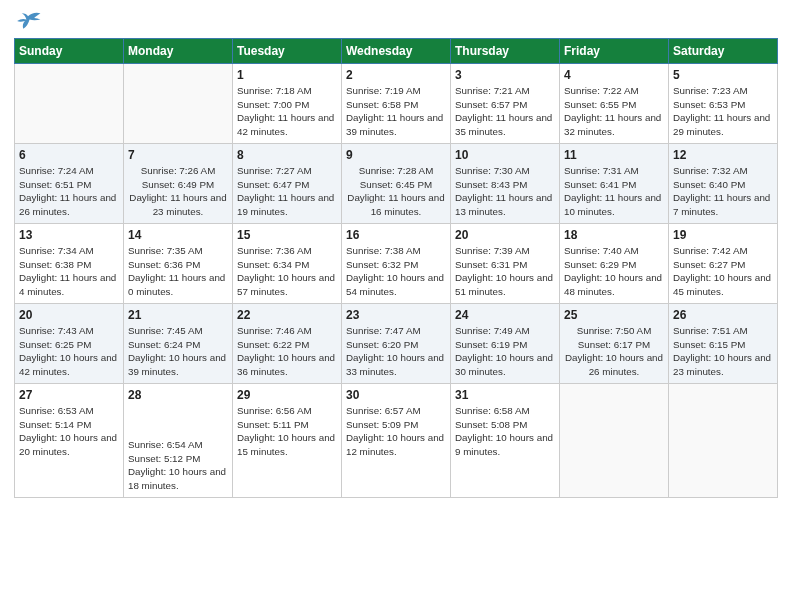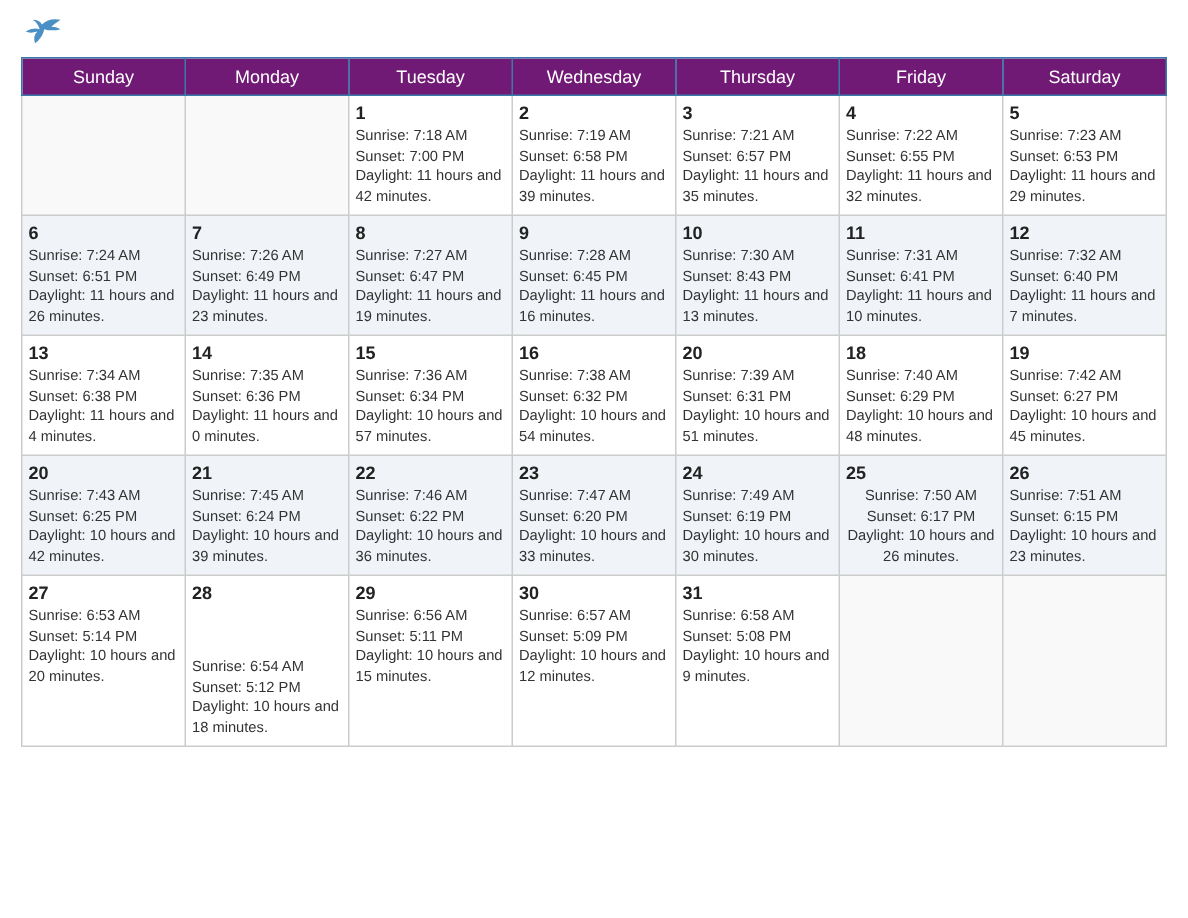--- a/index.html
+++ b/index.html
@@ -41,26 +41,26 @@
     .location {
       font-size: 14px;
       color: #555;
     }
     .calendar {
       width: 100%;
       border-collapse: collapse;
       font-size: 10.5px;
     }
     .calendar th {
-      background-color: #701a75;
+      background-color: #15803d;
       color: #fff;
       padding: 5px 4px;
-      text-align: center;
+      text-align: left;
       font-size: 12px;
-      font-weight: normal;
+      font-weight: bold;
       border: 1px solid #3a7aaa;
     }
     .calendar td {
       vertical-align: top;
       padding: 4px 4px;
       border: 1px solid #ccc;
       background: #fff;
       width: calc(100% / 7);
       height: 80px;
     }
@@ -154,33 +154,33 @@
         </tr>
         <tr class="row-shaded">
           <td>
             <span class="day-num">6</span>
             <div class="day-info" style="white-space: pre-line;">Sunrise: 7:24 AM
 Sunset: 6:51 PM
 Daylight: 11 hours and 26 minutes.</div>
           </td>
           <td>
             <span class="day-num">7</span>
-            <div class="day-info" style="white-space: pre-line;">Sunrise: 7:26 AM
+            <div class="day-info" style="white-space: pre-line; text-align: center;">Sunrise: 7:26 AM
 Sunset: 6:49 PM
 Daylight: 11 hours and 23 minutes.</div>
           </td>
           <td>
             <span class="day-num">8</span>
             <div class="day-info" style="white-space: pre-line;">Sunrise: 7:27 AM
 Sunset: 6:47 PM
 Daylight: 11 hours and 19 minutes.</div>
           </td>
           <td>
             <span class="day-num">9</span>
-            <div class="day-info" style="white-space: pre-line;">Sunrise: 7:28 AM
+            <div class="day-info" style="white-space: pre-line; text-align: center;">Sunrise: 7:28 AM
 Sunset: 6:45 PM
 Daylight: 11 hours and 16 minutes.</div>
           </td>
           <td>
             <span class="day-num">10</span>
             <div class="day-info" style="white-space: pre-line;">Sunrise: 7:30 AM
 Sunset: 8:43 PM
 Daylight: 11 hours and 13 minutes.</div>
           </td>
           <td>

